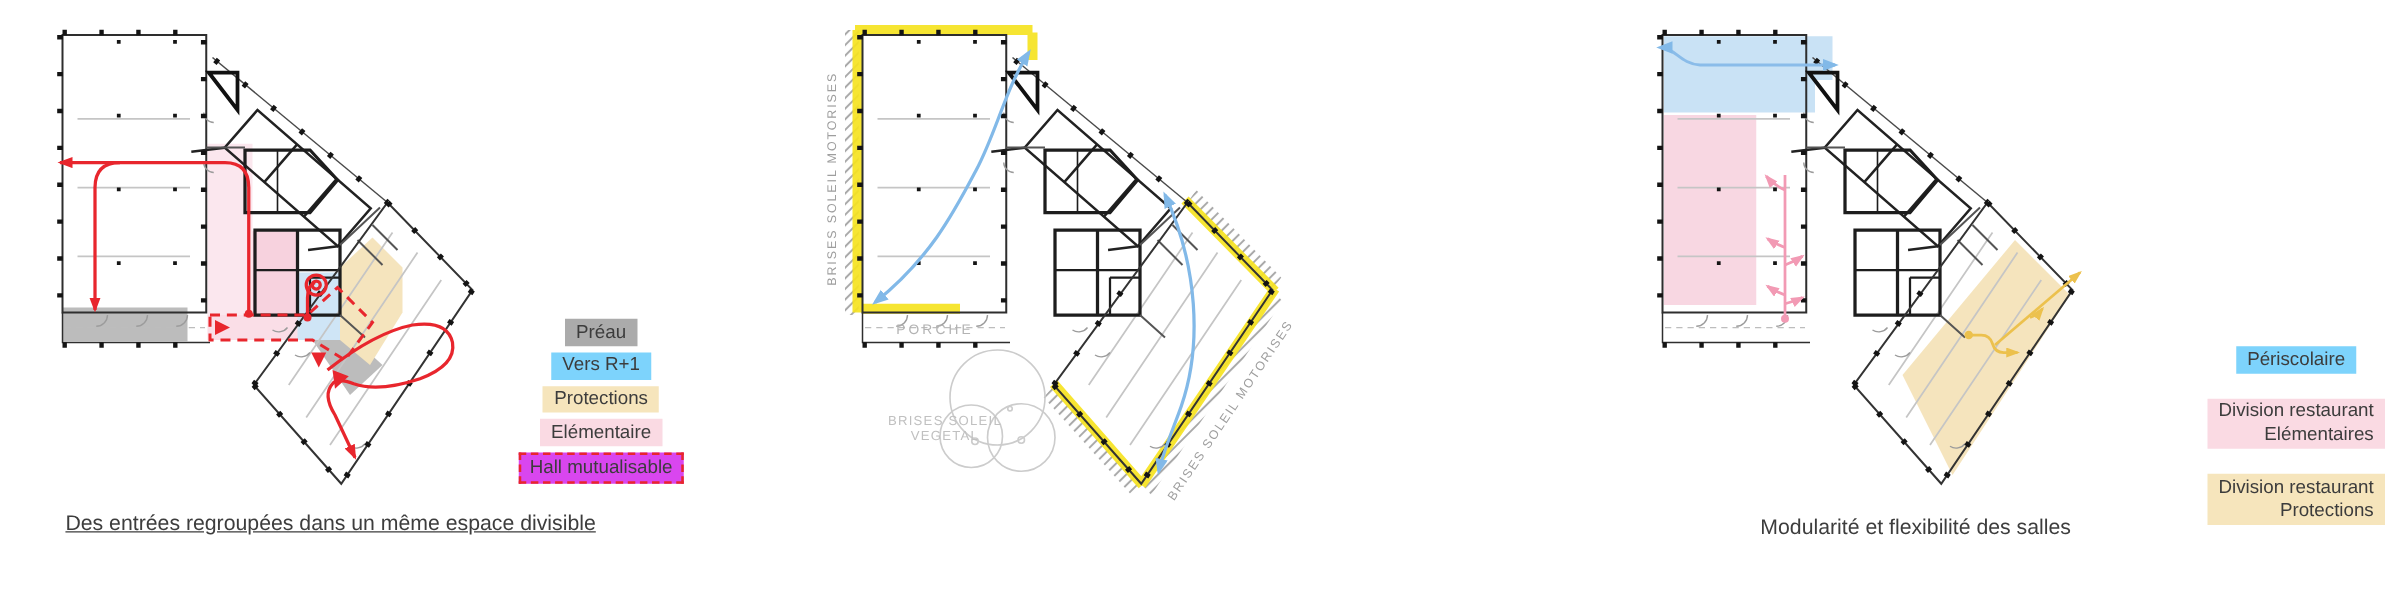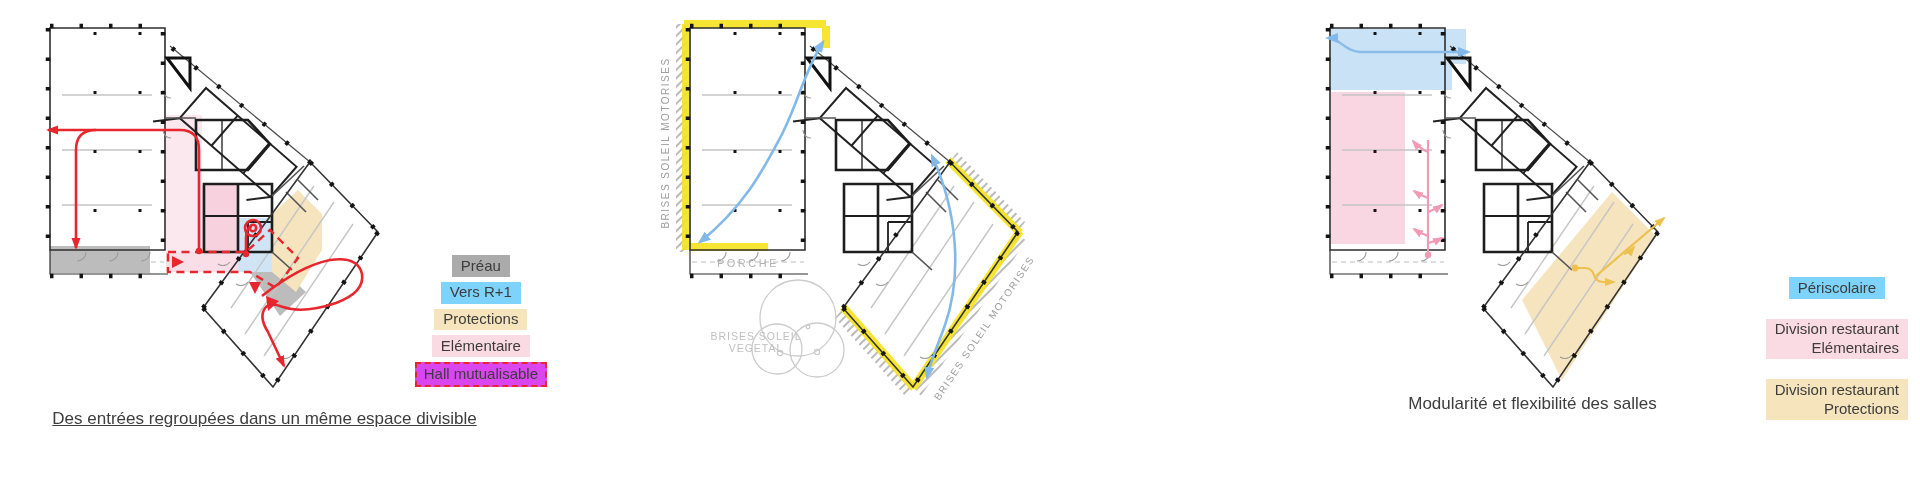--- a/index.html
+++ b/index.html
@@ -4,21 +4,21 @@
 <style>
   html,body{margin:0;padding:0;background:#ffffff;}
   .stage{position:relative;width:1920px;height:480px;background:#fff;overflow:hidden;
          font-family:"Liberation Sans", sans-serif;}
   .panel{position:absolute;top:0;width:640px;height:480px;}
   #panel-1{left:0;} #panel-2{left:640px;} #panel-3{left:1280px;}
   .plan-svg{position:absolute;left:0;top:0;width:640px;height:480px;}
   .caption{position:absolute;text-align:center;color:#3d3d3d;font-size:17px;line-height:1.18;}
   #caption-1{left:12px;top:409px;width:505px;text-decoration:underline;}
   #caption-2{left:0px;top:406px;width:505px;}
-  #caption-3{left:0px;top:394px;width:505px;}
+  #caption-3{left:0px;top:412px;width:505px;}
   .legend{position:absolute;display:flex;flex-direction:column;align-items:center;gap:5px;}
   #legend-1{top:255px;right:93px;}
   #legend-3{top:277px;right:12px;gap:20px;}
   .lg{font-size:15px;color:#3c3c3c;padding:1.5px 9px;line-height:1.25;text-align:right;white-space:nowrap;}
   .lg-gray{background:#ababab;}
   .lg-blue{background:#7dd3fc;}
   .lg-beige{background:#f6e5bc;}
   .lg-pink{background:#fadae3;}
   .lg-dashed{background:#d946ef;border:2.5px dashed #e8262d;padding:1px 7px;}
   .lg div{min-height:0;}

